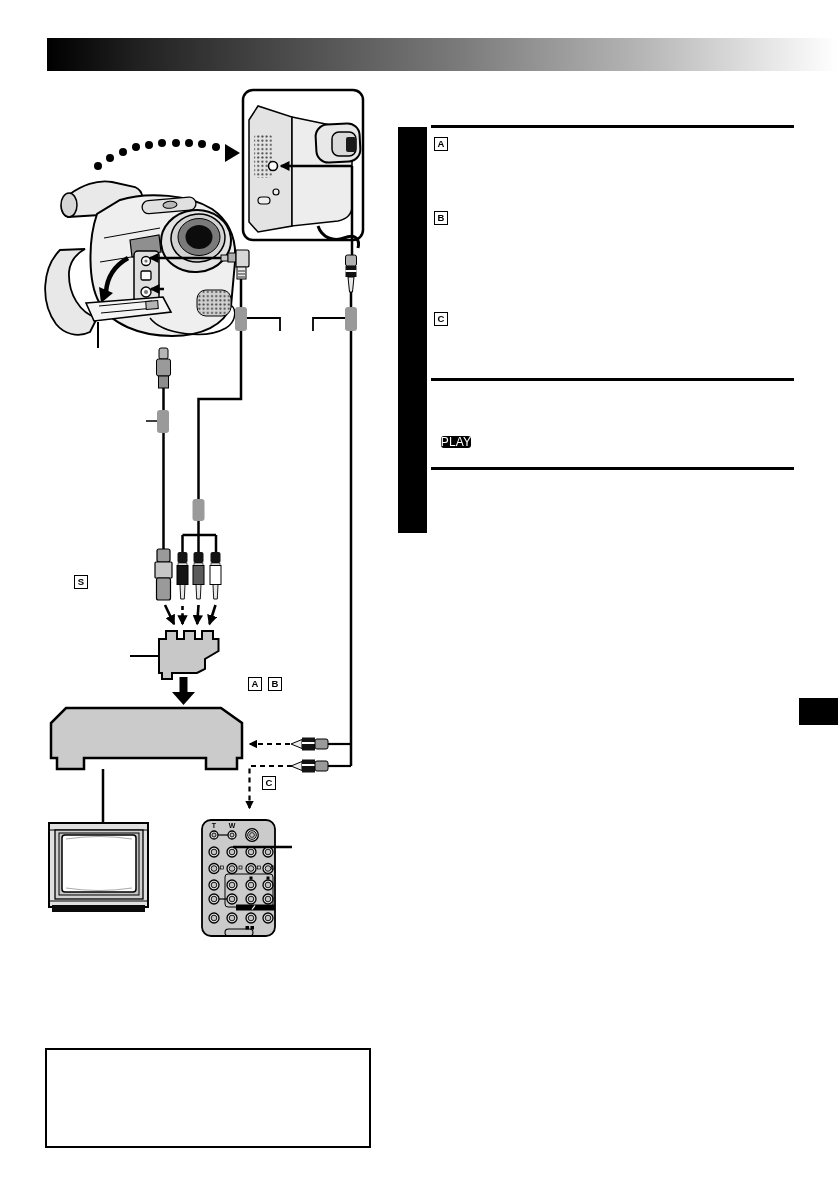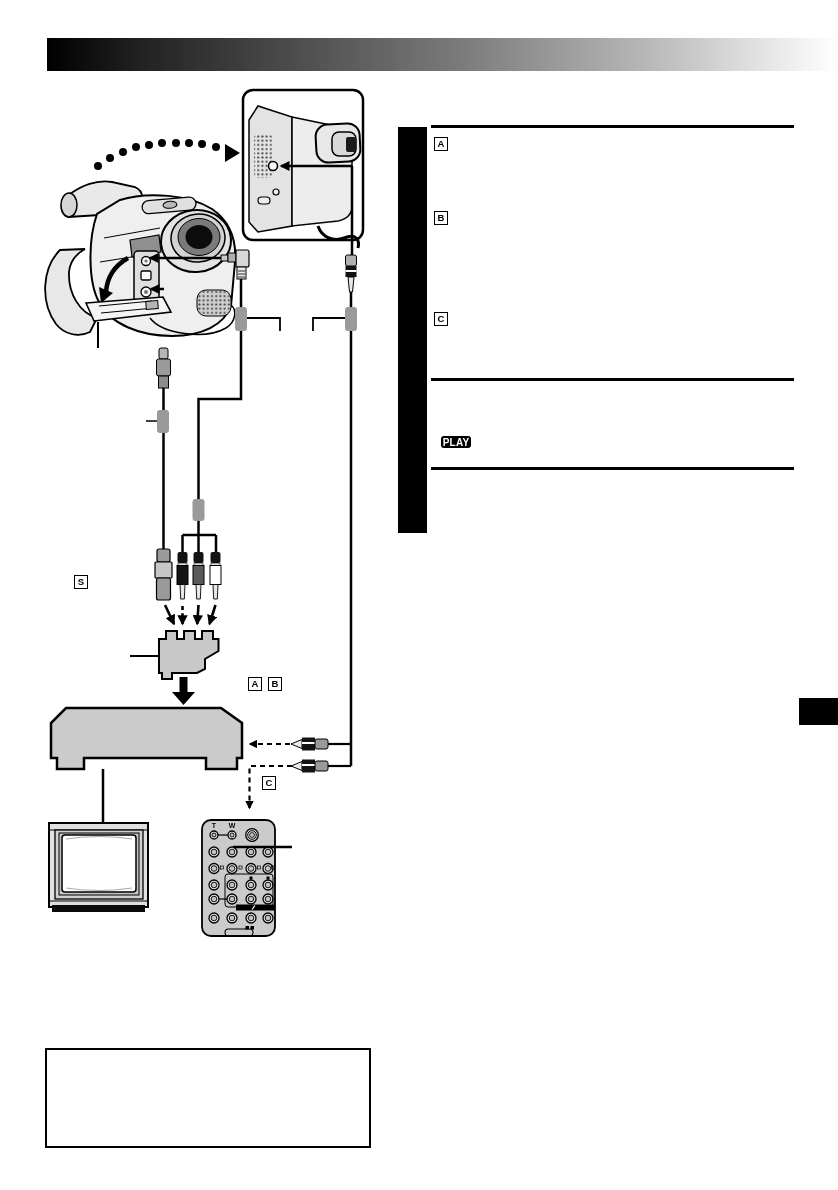--- a/index.html
+++ b/index.html
@@ -9,21 +9,21 @@
   .callout{position:absolute;width:14px;height:14px;box-sizing:border-box;border:1.5px solid #000;
            background:#fff;display:flex;align-items:center;justify-content:center;
            font-weight:bold;font-size:9.5px;line-height:1;}
   #header-bar{position:absolute;left:47px;top:38px;width:791px;height:33px;
       background:linear-gradient(to right,#000 0%,#222 12%,#4a4a4a 30%,#7a7a7a 52%,#b5b5b5 75%,#e8e8e8 92%,#fff 100%);}
   #sidebar-bar{position:absolute;left:398px;top:127px;width:29px;height:406px;background:#000;}
   #page-tab{position:absolute;left:799px;top:698px;width:39px;height:27px;background:#000;}
   #note-box{position:absolute;left:45px;top:1048px;width:326px;height:100px;box-sizing:border-box;
             border:2px solid #000;background:#fff;}
   #play-badge{position:absolute;left:441px;top:436px;width:30px;height:12px;background:#000;
-              border-radius:3px;color:#fff;font-weight:bold;font-size:10px;letter-spacing:.2px;
+              border-radius:3px;color:#fff;font-weight:normal;font-size:12px;letter-spacing:.2px;
               display:flex;align-items:center;justify-content:center;}
   svg{position:absolute;left:0;top:0;}
 </style>
 </head>
 <body>
 
 <div id="page">
 
   <div id="header-bar"></div>
 

